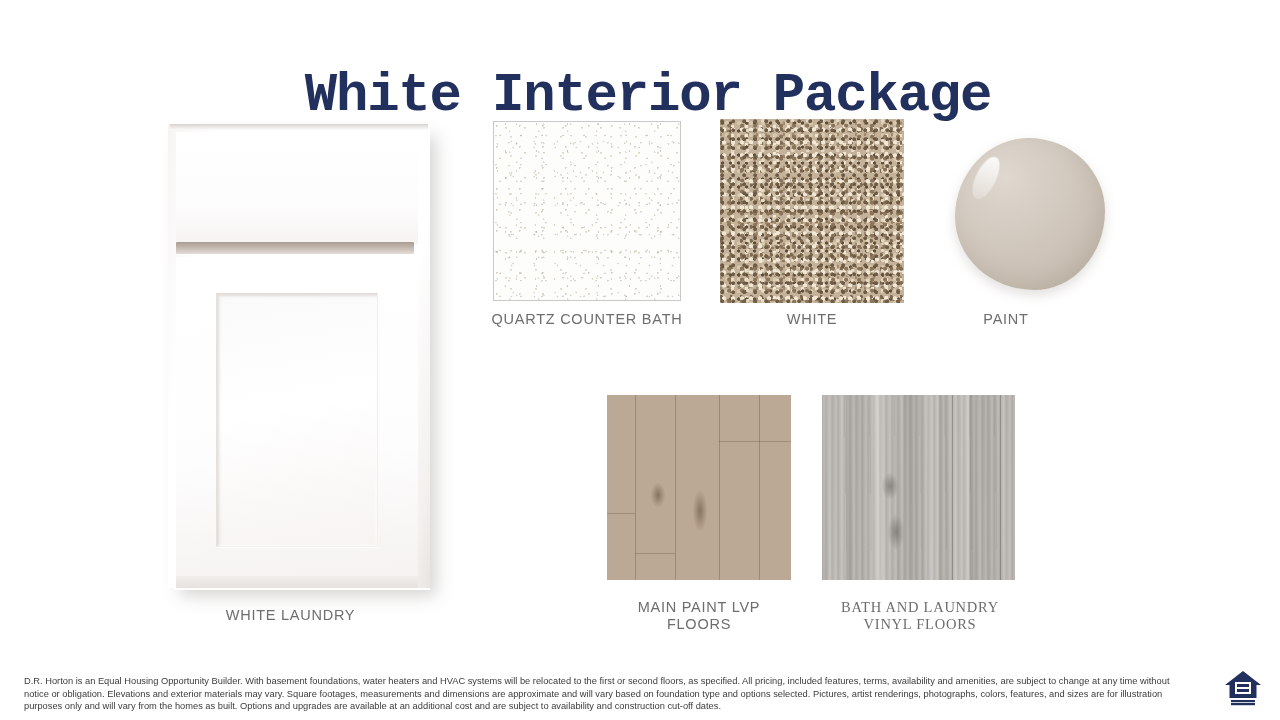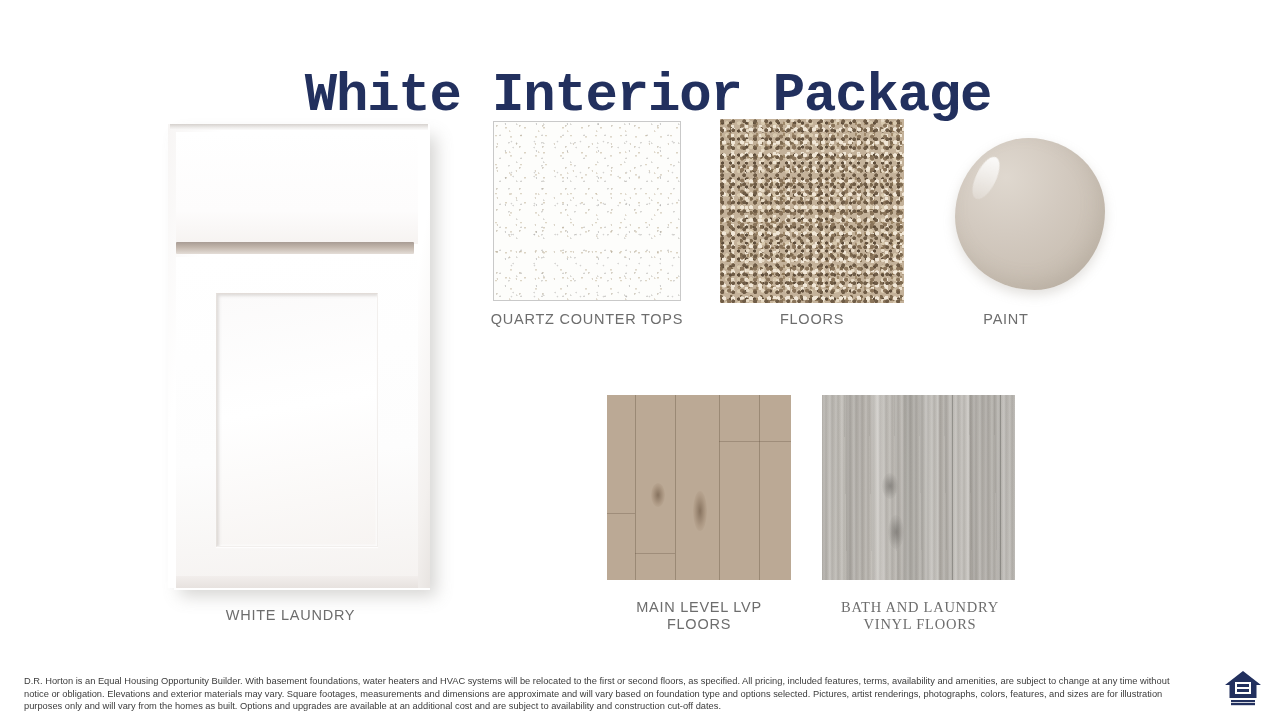--- a/index.html
+++ b/index.html
@@ -279,26 +279,26 @@
       <div class="cab-panel"></div>
     </div>
     <div class="cab-bottom"></div>
   </div>
 </div>
 <div class="caption" id="cabinet-caption">WHITE LAUNDRY</div>
 
 <div class="item" id="quartz-item">
   <div class="quartz"></div>
 </div>
-<div class="caption" id="quartz-caption">QUARTZ COUNTER TOPS</div>
+<div class="caption" id="quartz-caption">QUARTZ COUNTER BATH</div>
 
 <div class="item" id="carpet-item">
   <div class="carpet"></div>
 </div>
-<div class="caption" id="carpet-caption">FLOORS</div>
+<div class="caption" id="carpet-caption">WHITE</div>
 
 <div class="item" id="paint-item">
   <div class="paint-blob">
     <div class="paint-gloss"></div>
   </div>
 </div>
 <div class="caption" id="paint-caption">PAINT</div>
 
 <div class="item" id="lvp-item">
   <div class="lvp">
@@ -306,21 +306,21 @@
     <div class="lvp-seam" style="left:68px;"></div>
     <div class="lvp-seam" style="left:112px;"></div>
     <div class="lvp-seam" style="left:152px;"></div>
     <div class="lvp-end" style="left:0; width:28px; top:118px;"></div>
     <div class="lvp-end" style="left:112px; width:72px; top:46px;"></div>
     <div class="lvp-end" style="left:28px; width:40px; top:158px;"></div>
     <div class="lvp-knot" style="left:44px; top:88px;"></div>
     <div class="lvp-knot" style="left:86px; top:96px; height:40px;"></div>
   </div>
 </div>
-<div class="caption" id="lvp-caption">MAIN LEVEL LVP FLOORS</div>
+<div class="caption" id="lvp-caption">MAIN PAINT LVP FLOORS</div>
 
 <div class="item" id="vinyl-item">
   <div class="vinyl">
     <div class="vin-seam" style="left:130px;"></div>
     <div class="vin-seam" style="left:178px;"></div>
     <div class="vin-knot" style="left:60px; top:78px;"></div>
     <div class="vin-knot" style="left:66px; top:120px; height:34px;"></div>
   </div>
 </div>
 <div class="caption" id="vinyl-caption">BATH AND LAUNDRY

